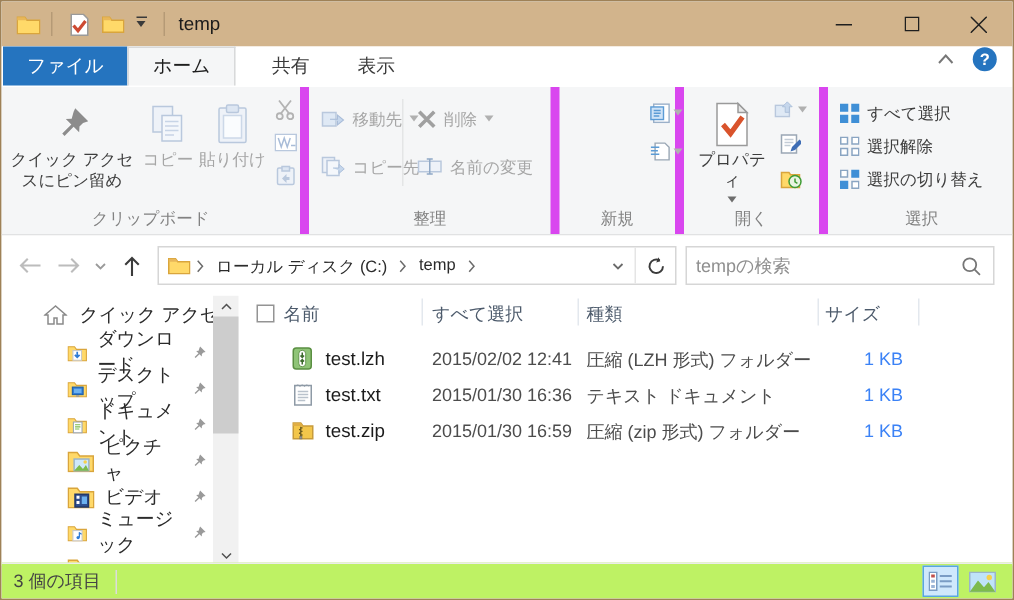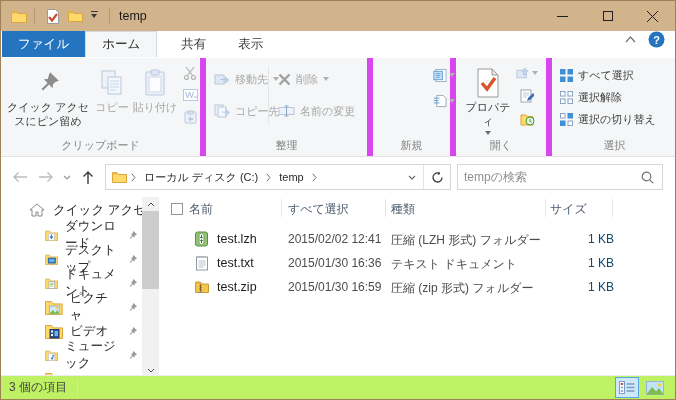--- a/index.html
+++ b/index.html
@@ -73,21 +73,21 @@
   .filepane { position:absolute; left:163px; top:0; right:0; bottom:0; }
   .fl-header { position:absolute; left:0; top:0; right:0; height:24px; font-size:12px; color:#4c5a6b; }
   .fl-header .hcol { position:absolute; top:4px; }
   .hsep { position:absolute; top:2px; width:1px; height:18px; background:#e3e8ee; }
   .fl-checkbox { position:absolute; left:7px; top:6px; width:12px; height:12px; border:1px solid #949494; background:#fff; }
   .frow { position:absolute; left:0; right:0; height:24px; }
   .frow .ficon { position:absolute; left:30px; top:4px; }
   .frow .fname { position:absolute; left:53px; top:5px; font-size:12.5px; color:#1b1b1b; }
   .frow .fdate, .frow .ftype { position:absolute; top:5px; font-size:12px; color:#4c4c4c; }
   .frow .fdate { left:124px; } .frow .ftype { left:227px; }
-  .frow .fsize { position:absolute; left:398px; width:52px; top:5px; font-size:12px; color:#0c4a6e; text-align:right; }
+  .frow .fsize { position:absolute; left:386px; width:52px; top:5px; font-size:12px; color:#3b82f6; text-align:right; }
   
   .statusbar { position:absolute; left:0; right:0; bottom:0; height:24px; background:#bef264;
     border-top:1px solid #ececec; display:flex; align-items:center; }
   .status-text { padding-left:8px; font-size:12px; color:#444; }
   .status-div { width:1px; height:16px; background:#dcdcdc; margin-left:10px; }
   .view-btns { margin-left:auto; display:flex; align-items:center; gap:4px; padding-right:8px; }
   .vbtn { width:24px; height:21px; display:flex; align-items:center; justify-content:center; }
   .vbtn.sel { background:#cfe8fc; border:1px solid #58a6e0; }
   svg { display:block; }
 </style>

